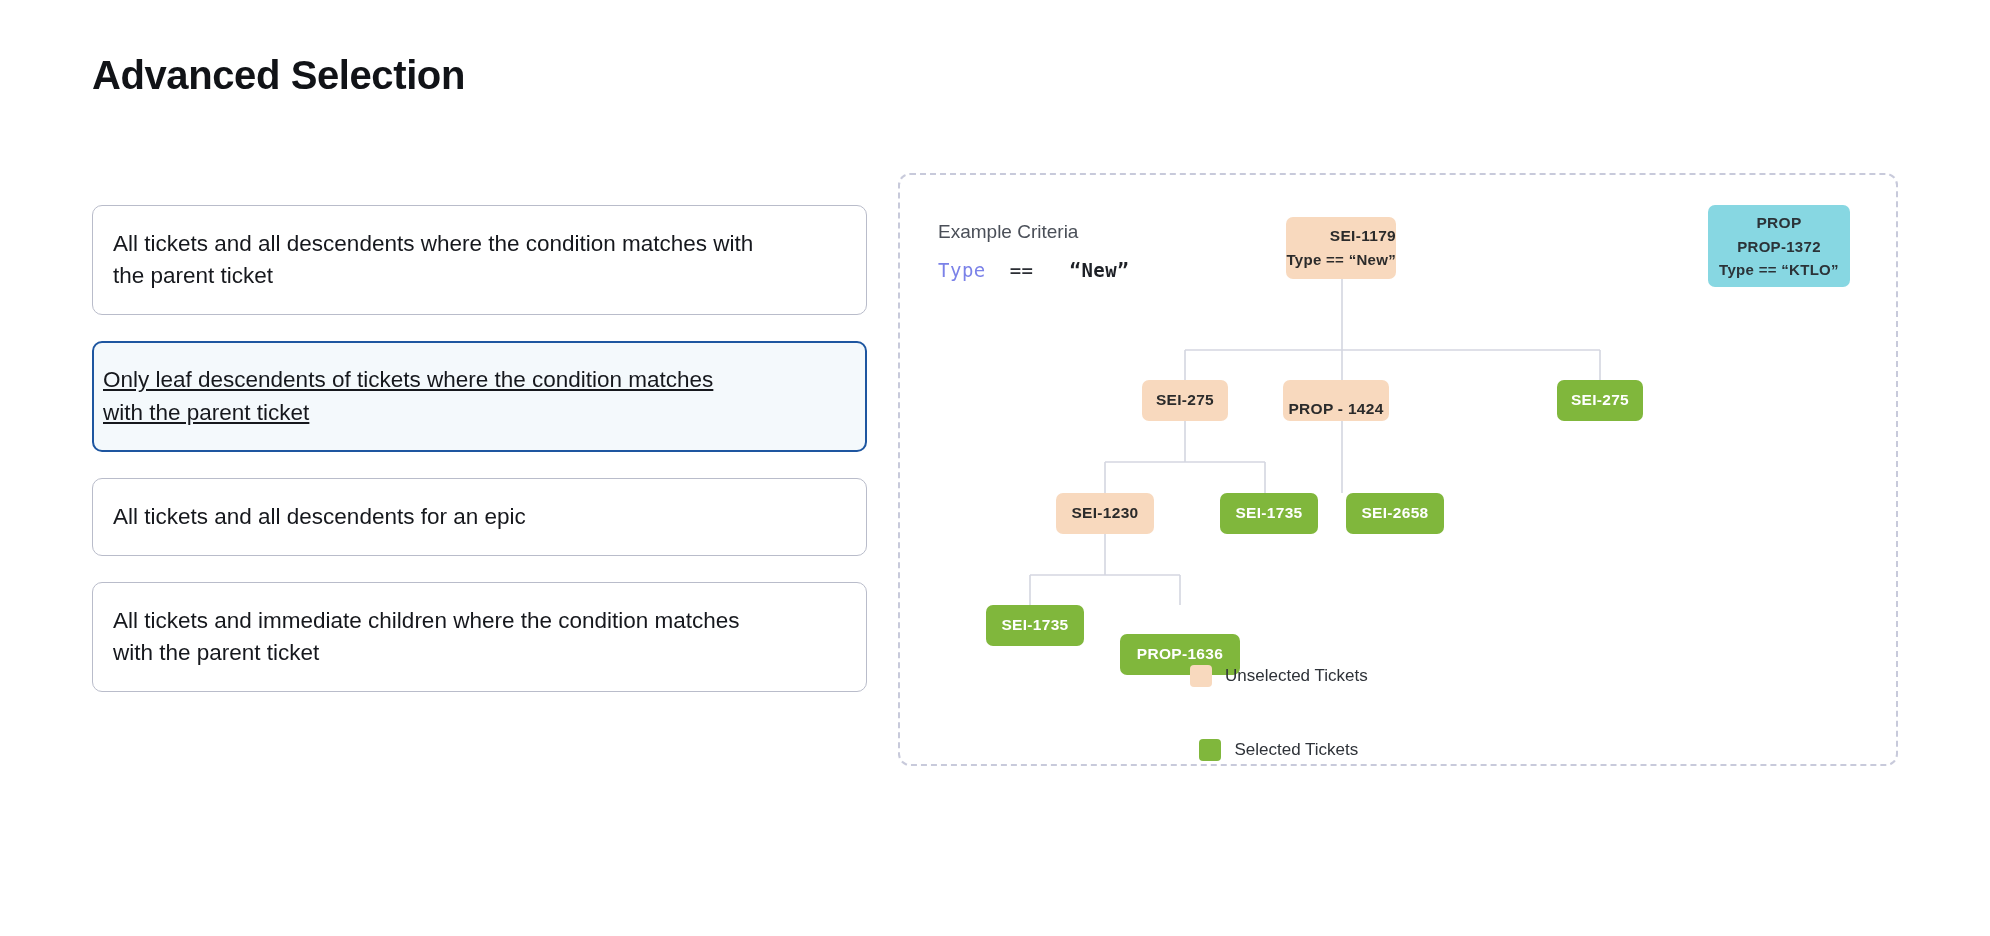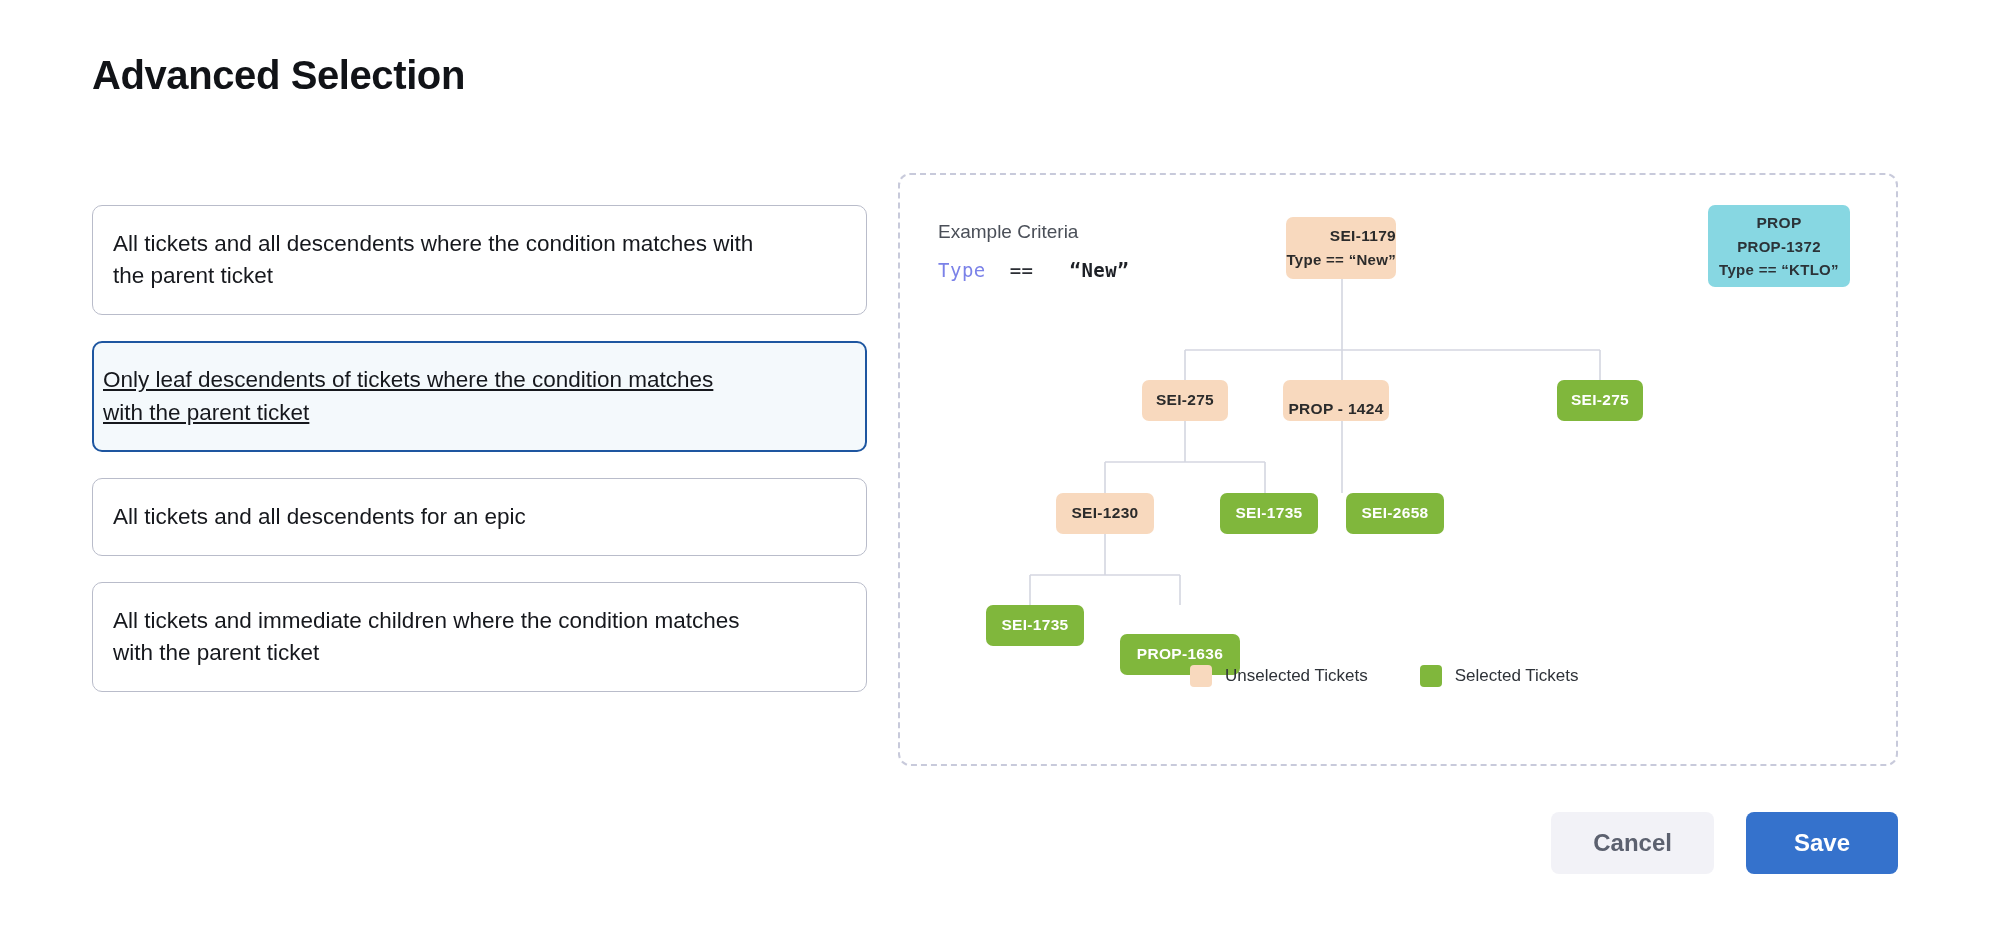--- a/index.html
+++ b/index.html
@@ -96,22 +96,23 @@
   .node.peach { background: #f8d9be; color: #2b2b2b; }
   .node.green { background: #80b73c; color: #ffffff; }
   .node.cyan  { background: #87d7e2; color: #2b3338; }
   .node .sub { font-weight: 700; font-size: 15px; }
 
   
   .legend {
     position: absolute;
     left: 290px; top: 490px;
     display: flex;
-    align-items: flex-end;
+    align-items: center;
     gap: 52px;
+    flex-direction: column;
   }
   .legend-item { display: flex; align-items: center; gap: 13px; }
   .legend-swatch { width: 22px; height: 22px; border-radius: 4px; }
   .legend-swatch.peach { background: #f8d9be; }
   .legend-swatch.green { background: #80b73c; }
   .legend-label { font-size: 17px; color: #2e3238; font-weight: 400; }
 
   
   .footer {
     position: absolute;
@@ -248,18 +249,14 @@
         <span class="legend-label">Unselected Tickets</span>
       </div>
       <div class="legend-item">
         <span class="legend-swatch green"></span>
         <span class="legend-label">Selected Tickets</span>
       </div>
     </div>
 
   </div>
 
-  <div class="footer">
-    <button class="btn btn-cancel">Cancel</button>
-    <button class="btn btn-save">Save</button>
-  </div>
 
 </div>
 
 </body></html>

